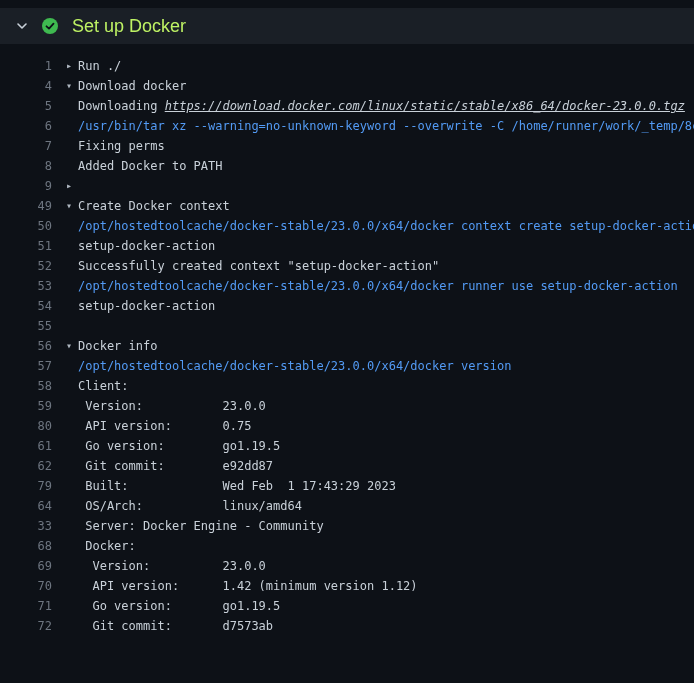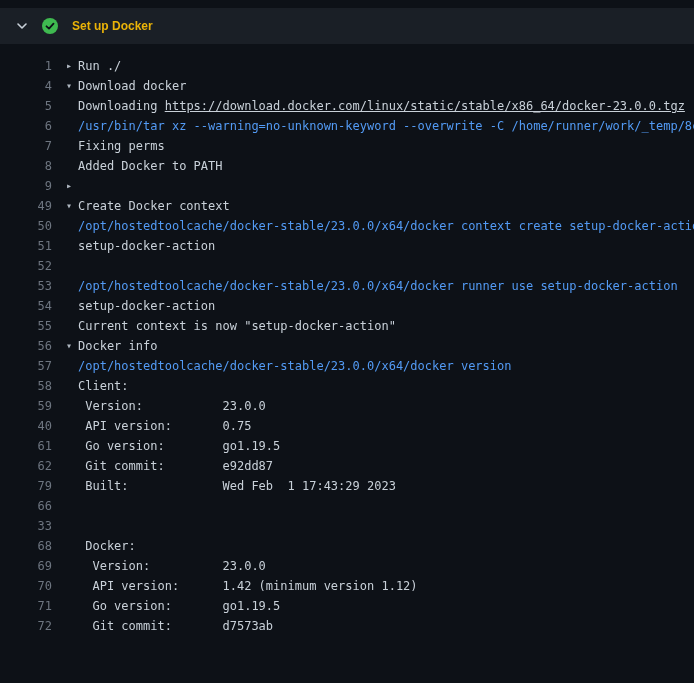--- a/index.html
+++ b/index.html
@@ -15,23 +15,23 @@
     margin-top: 8px;
     height: 36px;
     background: #1a1f26;
     display: flex;
     align-items: center;
     padding: 0 16px;
     gap: 14px;
     cursor: pointer;
   }
   .step-title {
-    color: #eab308;
-    font-size: 12px;
-    font-weight: 700;
+    color: #bef264;
+    font-size: 18px;
+    font-weight: 400;
   }
   .chev-wrap, .status-wrap { display: flex; align-items: center; }
   .log-panel {
     padding-top: 12px;
   }
   .line {
     display: flex;
     align-items: center;
     height: 20px;
     font-family: "DejaVu Sans Mono", "Liberation Mono", monospace;
@@ -47,21 +47,21 @@
     margin-right: 14px;
     user-select: none;
   }
   .arrow {
     flex: 0 0 12px;
     color: #afb8c1;
     font-size: 10px;
     line-height: 20px;
   }
   .seg { white-space: pre; }
-  .seg.link { text-decoration: underline; cursor: pointer; }
+  .seg.link { text-decoration: underline; cursor: pointer; font-style: italic; }
   .seg.command { color: #539bf5; }
 </style>
 </head>
 <body>
 
 <div>
 
   <div class="step-header">
     <span class="chev-wrap">
       <svg width="12" height="12" viewBox="0 0 12 12">
@@ -124,35 +124,35 @@
         <span class="seg command">/opt/hostedtoolcache/docker-stable/23.0.0/x64/docker context create setup-docker-action</span>
       </div>
       <div class="line">
         <span class="num">51</span>
         <span class="arrow"></span>
         <span class="seg plain">setup-docker-action</span>
       </div>
       <div class="line">
         <span class="num">52</span>
         <span class="arrow"></span>
+        <span class="seg plain">Successfully created context "setup-docker-action"</span>
       </div>
       <div class="line">
         <span class="num">53</span>
         <span class="arrow"></span>
         <span class="seg command">/opt/hostedtoolcache/docker-stable/23.0.0/x64/docker runner use setup-docker-action</span>
       </div>
       <div class="line">
         <span class="num">54</span>
         <span class="arrow"></span>
         <span class="seg plain">setup-docker-action</span>
       </div>
       <div class="line">
         <span class="num">55</span>
         <span class="arrow"></span>
-        <span class="seg plain">Current context is now "setup-docker-action"</span>
       </div>
       <div class="line">
         <span class="num">56</span>
         <span class="arrow">▾</span>
         <span class="seg plain">Docker info</span>
       </div>
       <div class="line">
         <span class="num">57</span>
         <span class="arrow"></span>
         <span class="seg command">/opt/hostedtoolcache/docker-stable/23.0.0/x64/docker version</span>
@@ -161,46 +161,48 @@
         <span class="num">58</span>
         <span class="arrow"></span>
         <span class="seg plain">Client:</span>
       </div>
       <div class="line">
         <span class="num">59</span>
         <span class="arrow"></span>
         <span class="seg plain"> Version:           23.0.0</span>
       </div>
       <div class="line">
-        <span class="num">40</span>
+        <span class="num">80</span>
         <span class="arrow"></span>
         <span class="seg plain"> API version:       0.75</span>
       </div>
       <div class="line">
         <span class="num">61</span>
         <span class="arrow"></span>
         <span class="seg plain"> Go version:        go1.19.5</span>
       </div>
       <div class="line">
         <span class="num">62</span>
         <span class="arrow"></span>
         <span class="seg plain"> Git commit:        e92dd87</span>
       </div>
       <div class="line">
         <span class="num">79</span>
         <span class="arrow"></span>
         <span class="seg plain"> Built:             Wed Feb  1 17:43:29 2023</span>
       </div>
       <div class="line">
-        <span class="num">66</span>
-        <span class="arrow"></span>
+        <span class="num">64</span>
+        <span class="arrow"></span>
+        <span class="seg plain"> OS/Arch:           linux/amd64</span>
       </div>
       <div class="line">
         <span class="num">33</span>
         <span class="arrow"></span>
+        <span class="seg plain"> Server: Docker Engine - Community</span>
       </div>
       <div class="line">
         <span class="num">68</span>
         <span class="arrow"></span>
         <span class="seg plain"> Docker:</span>
       </div>
       <div class="line">
         <span class="num">69</span>
         <span class="arrow"></span>
         <span class="seg plain">  Version:          23.0.0</span>

